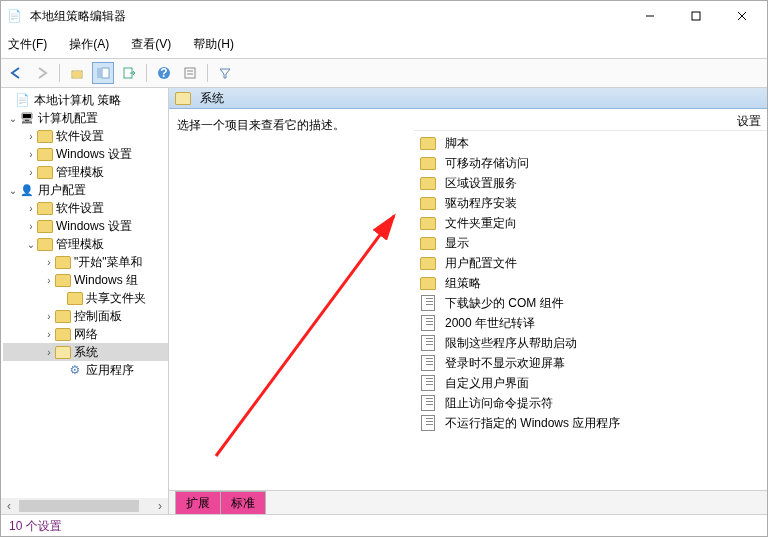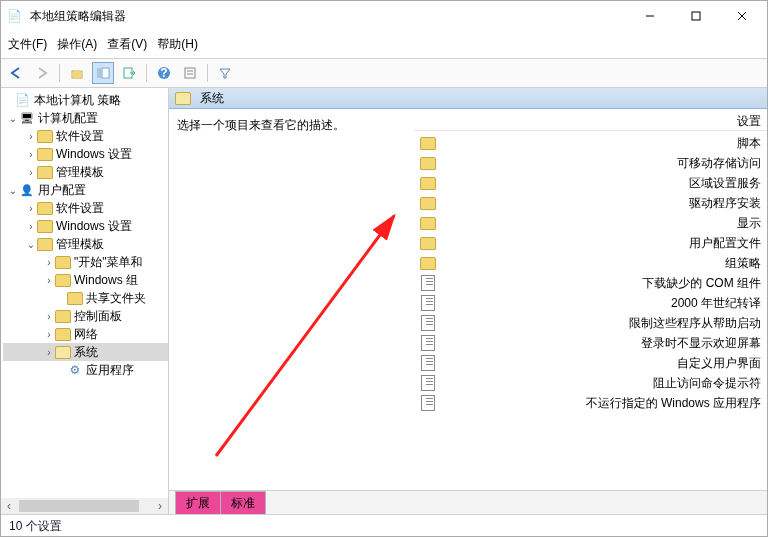--- a/index.html
+++ b/index.html
@@ -1,20 +1,20 @@
 <!DOCTYPE html>
 <html><head>
 <meta charset="utf-8">
 <style>
   * { box-sizing: border-box; font-family: "Microsoft YaHei", "Segoe UI", sans-serif; font-size: 12px; }
   body { margin: 0; background: #fff; width: 768px; height: 537px; display: flex; flex-direction: column; border: 1px solid #aaa; position: relative; overflow: hidden;}
   .titlebar { display: flex; align-items: center; height: 30px; padding: 0 2px 0 6px; background: #fff; }
   .titlebar .title { flex: 1; padding-left: 4px; }
   .titlebar .btn { width: 46px; height: 28px; display: flex; align-items: center; justify-content: center; cursor: default;}
-  .menubar { display: flex; gap: 0; padding: 2px 2px; border-bottom: 1px solid #d0d0d0;}
+  .menubar { display: flex; gap: 12px; padding: 2px 2px; border-bottom: 1px solid #d0d0d0;}
   .menubar .mitem { padding: 3px 5px; cursor: default;}
   .toolbar { display: flex; align-items: center; gap: 4px; padding: 3px 4px; border-bottom: 1px solid #d0d0d0; background: #fafafa;}
   .toolbar .sep { width: 1px; height: 18px; background: #ccc; margin: 0 2px;}
   .toolbar .tbtn { width: 22px; height: 22px; display: flex; align-items:center; justify-content:center; color:#2a6bb8;}
   .toolbar .tbtn.disabled { color:#bbb; }
   .content { flex: 1; display: flex; overflow: hidden;}
   .treepane { width: 168px; min-width: 60px; border-right: 1px solid #cfcfcf; display:flex; flex-direction:column;}
   .tree { flex:1; overflow:auto; padding: 3px 0 3px 2px; white-space: nowrap;}
   .tree-row { display:flex; align-items:center; height:18px; padding: 0 2px; cursor: default;}
   .tree-row.selected { background:#d9d9d9;}
@@ -27,25 +27,25 @@
   .user-ic::before { content:"👤"; font-size:11px;}
   .note-ic::before { content:""; display:block; width:12px; height:14px; background:#fff; border:1px solid #888; position:relative;}
   .note-ic::after { content:""; position:absolute; width:7px; height:1px; background:#888; box-shadow:0 3px 0 #888, 0 6px 0 #888; margin-top:-10px; margin-left:2px;}
   .mainpane { flex: 1; display:flex; flex-direction:column;}
   .mainheader { height:21px; background: linear-gradient(#d6e5f5,#c1d8ef); border-bottom:1px solid #93b7da; display:flex; align-items:center; padding-left:6px; gap:6px;}
   .mainbody { flex:1; display:flex; overflow:hidden;gap:40px;}
   .descpane { width:205px; padding:8px 8px; color:#000;}
   .listpane { flex:1; display:flex; flex-direction:column; overflow:hidden;}
   .listhdr { height:22px; padding:4px 6px; border-bottom:1px solid #e7e7e7;text-align:right;}
   .list { flex:1; overflow-y:scroll; padding:2px 0;}
-  .list-row { display:flex; align-items:center; height:20px; padding:0 6px; gap:6px; cursor:default;justify-content:space-between;}
+  .list-row { display:flex; align-items:center; height:20px; padding:0 6px; gap:6px; cursor:default;}
   .tabs { display:flex; align-items:flex-start; height:24px; padding-left:6px; background:#f4f4f4; border-top:1px solid #d0d0d0;}
   .tab { padding:3px 10px; border:1px solid #b5b5b5; background:#ec4899; margin-right:-1px; position:relative;}
   .tab.active { border-bottom:1px solid #fff; z-index:1;}
-  .status { height:22px; padding:3px 8px; border-top:1px solid #d0d0d0; color:#0f172a;}
+  .status { height:22px; padding:3px 8px; border-top:1px solid #d0d0d0; color:#701a75;}
   .hscroll { height:16px; background:#f0f0f0; display:flex;}
   .hscroll .thumb { width:120px; background:#cdcdcd; margin:2px;}
   .hscroll .arrow { width:16px; display:flex; align-items:center; justify-content:center; color:#666;}
   .overlay-arrow { position:absolute; pointer-events:none; z-index:50;}
 </style>
 </head>
 <body>
 
 <div class="titlebar">
   <span class="deticon">📄</span>
@@ -239,20 +239,24 @@
               <span class="deticon folder-ic" style="position: relative;"></span>
               <span>可移动存储访问</span>
             </div>
             <div class="list-row">
               <span class="deticon folder-ic" style="position: relative;"></span>
               <span>区域设置服务</span>
             </div>
             <div class="list-row">
               <span class="deticon folder-ic" style="position: relative;"></span>
               <span>驱动程序安装</span>
+            </div>
+            <div class="list-row">
+              <span class="deticon folder-ic" style="position: relative;"></span>
+              <span>文件夹重定向</span>
             </div>
             <div class="list-row">
               <span class="deticon folder-ic" style="position: relative;"></span>
               <span>显示</span>
             </div>
             <div class="list-row">
               <span class="deticon folder-ic" style="position: relative;"></span>
               <span>用户配置文件</span>
             </div>
             <div class="list-row">

